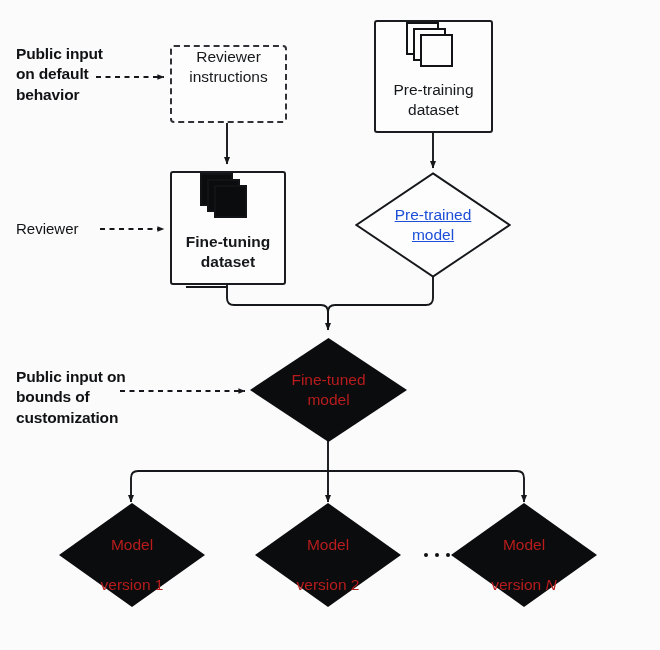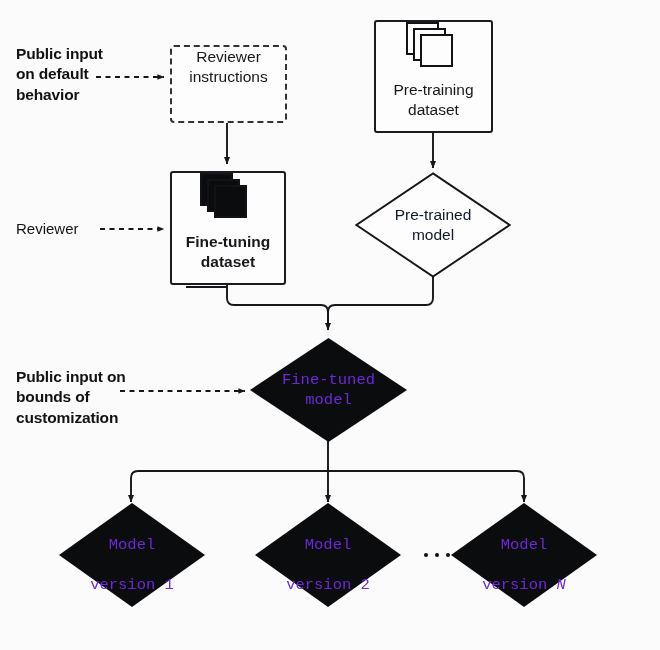--- a/index.html
+++ b/index.html
@@ -103,22 +103,22 @@
     height: 100%;
   }
   .diamond .dlabel {
     position: relative;
     text-align: center;
     line-height: 1.3;
     white-space: pre-line;
     font-size: 15.5px;
     z-index: 2;
   }
-  .diamond.filled .dlabel { color: #6d28d9; font-family: Liberation Mono, monospace; }
-  .diamond.open .dlabel { color: #0f172a; }
+  .diamond.filled .dlabel { color: #b91c1c; }
+  .diamond.open .dlabel { color: #1d4ed8; text-decoration: underline; }
   .dlabel .ital { font-style: italic; }
 
   
   .ellipsis {
     position: absolute;
     display: flex;
     gap: 7px;
     align-items: center;
   }
   .ellipsis span {

